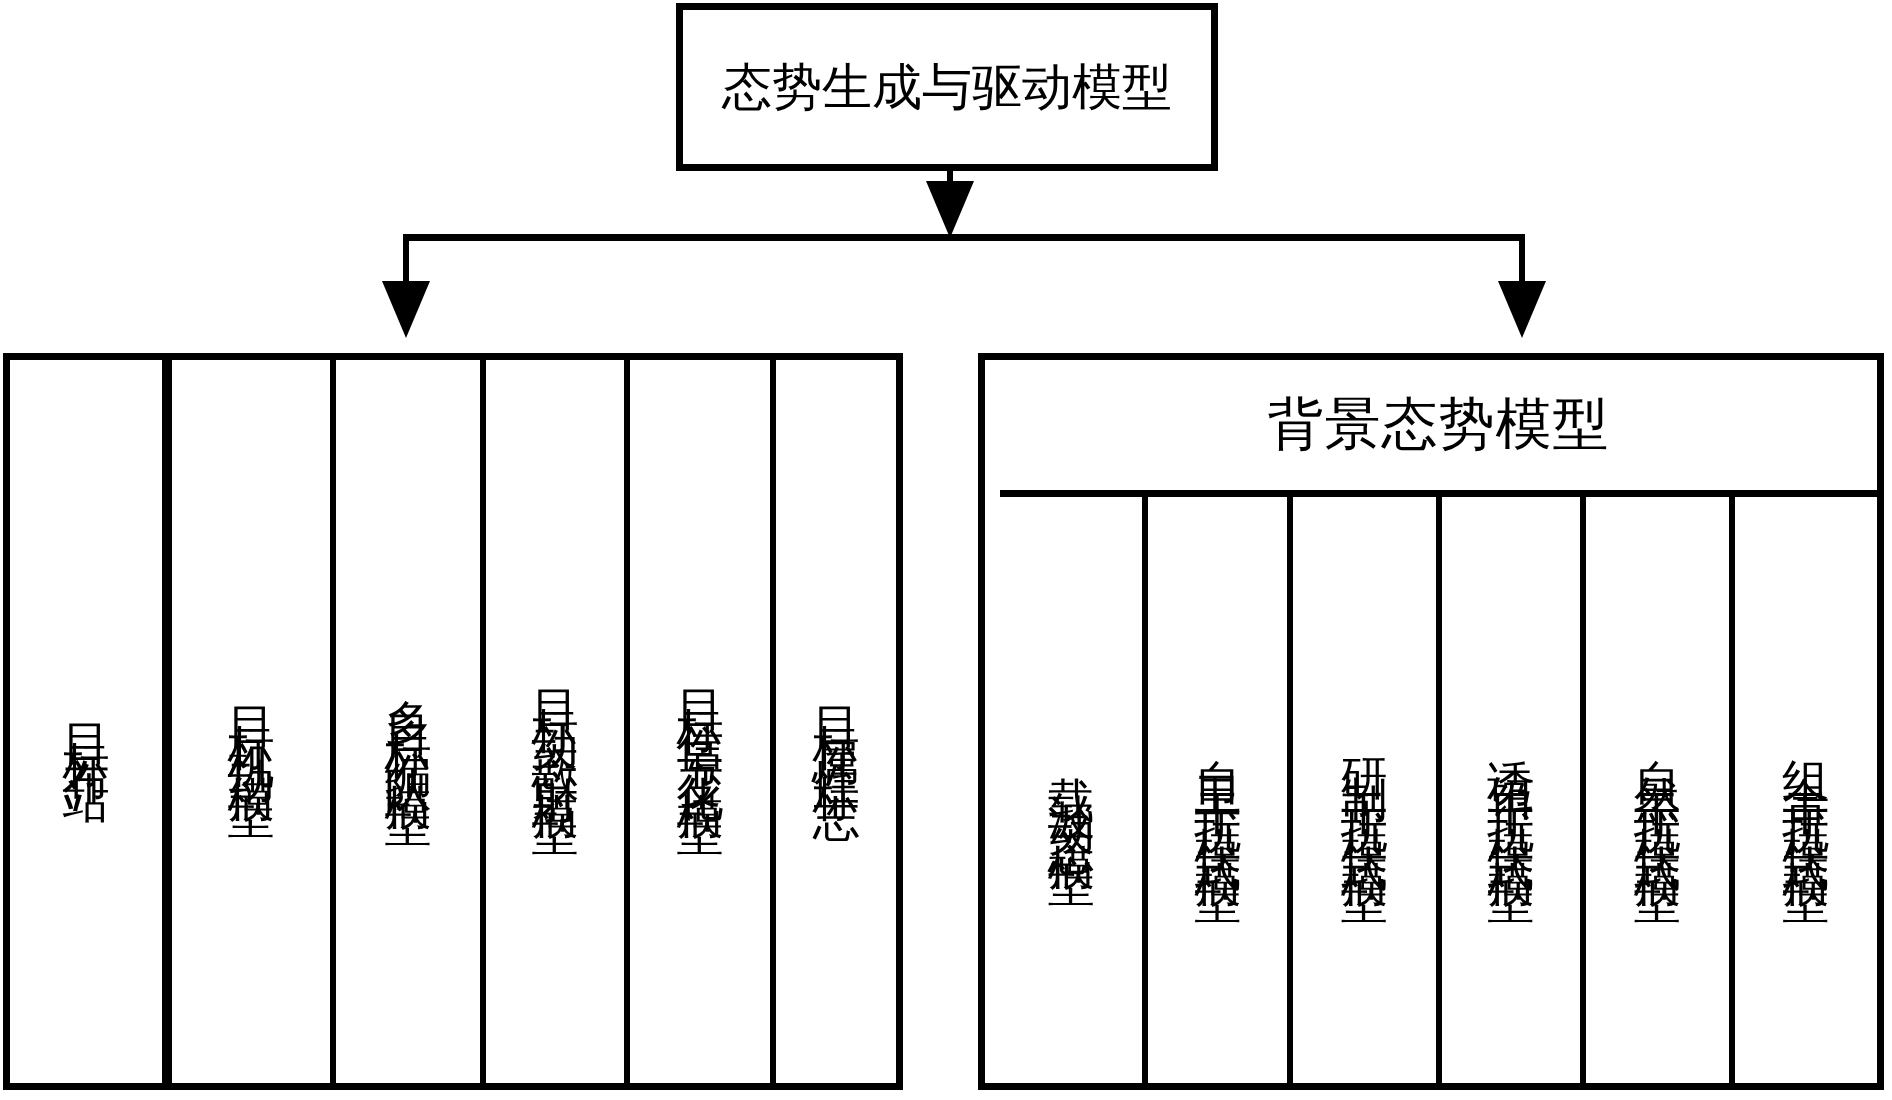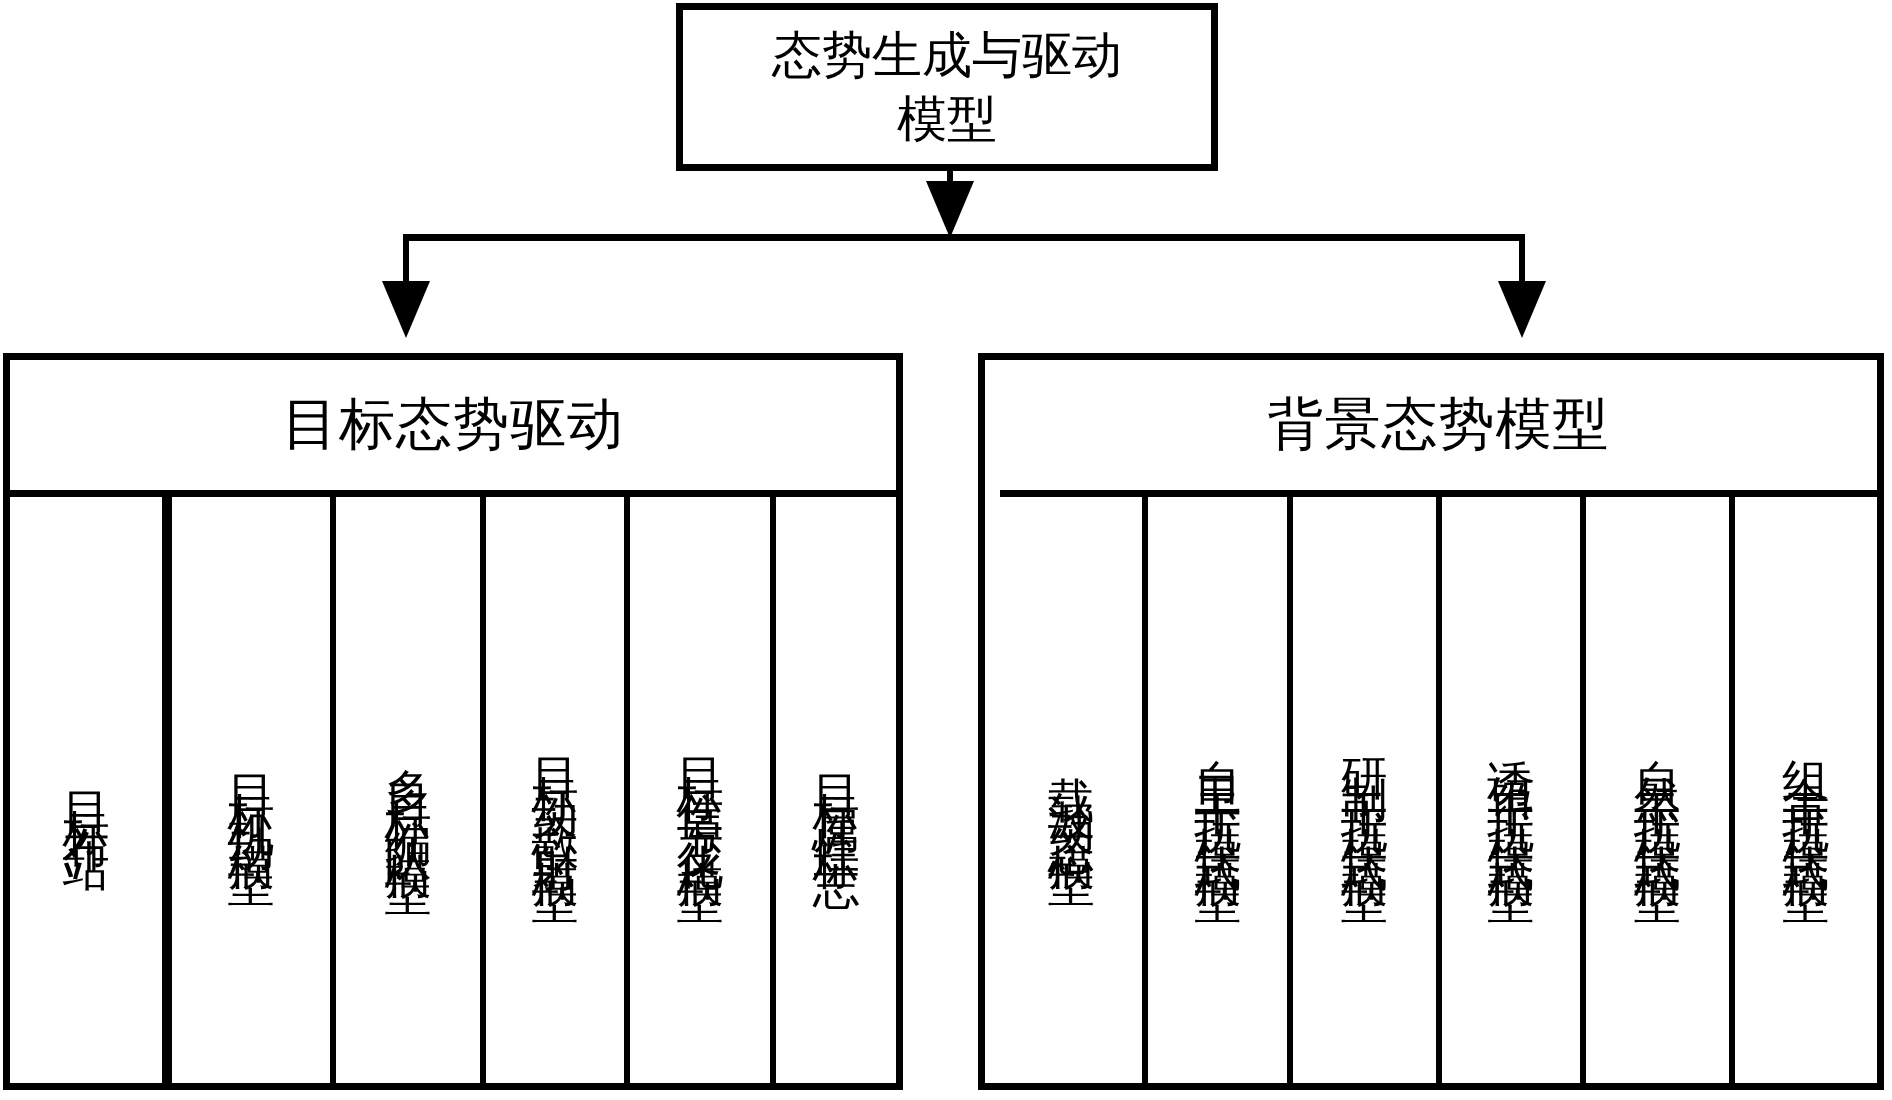--- a/index.html
+++ b/index.html
@@ -12,21 +12,21 @@
     color: #000000;
     overflow: hidden;
   }
   
   .top-box {
     position: absolute;
     left: 676px; top: 3px;
     width: 542px; height: 168px;
     border: 7px solid #000;
     box-sizing: border-box;
-    display: flex; flex-direction: column;
+    display: flex; flex-direction: row;
     align-items: center; justify-content: center;
     font-size: 50px; line-height: 64px;
     text-align: center;
   }
   
   .line { position: absolute; background: #000; }
   .shaft-center { left: 947px; top: 170px; width: 6px; height: 14px; }
   .hline        { left: 403px; top: 234px; width: 1122px; height: 7px; }
   .shaft-left   { left: 403px; top: 240px; width: 6px; height: 45px; }
   .shaft-right  { left: 1519px; top: 240px; width: 6px; height: 45px; }
@@ -91,21 +91,20 @@
 
   <div class="line shaft-center"></div>
   <div class="arrowhead arrow-center"></div>
   <div class="line hline"></div>
   <div class="line shaft-left"></div>
   <div class="arrowhead arrow-left"></div>
   <div class="line shaft-right"></div>
   <div class="arrowhead arrow-right"></div>
 
   <div class="panel panel-left">
-    <div class="panel-header">目标态势驱动</div>
     <div class="panel-cols">
       <div class="col first pl-c1">
         <span class="vtext">目标布站</span>
       </div>
       <div class="col thick-divider pl-c2">
         <span class="vtext">目标机动模型</span>
       </div>
       <div class="col pl-c3">
         <span class="vtext">多目标编队模型</span>
       </div>

